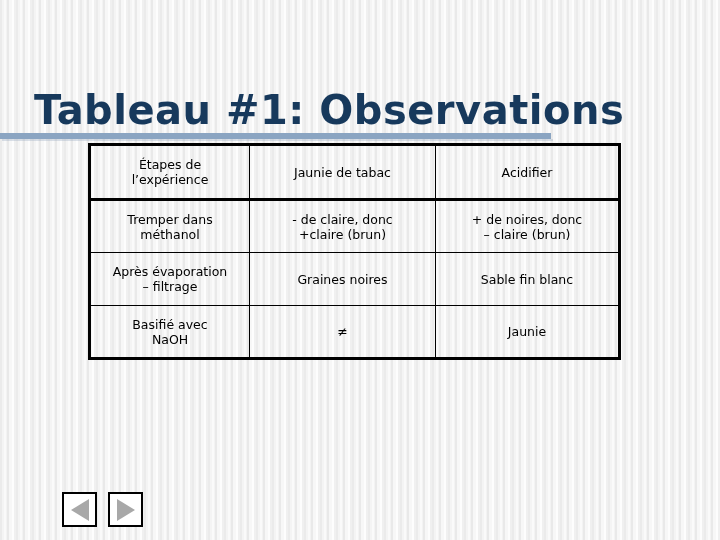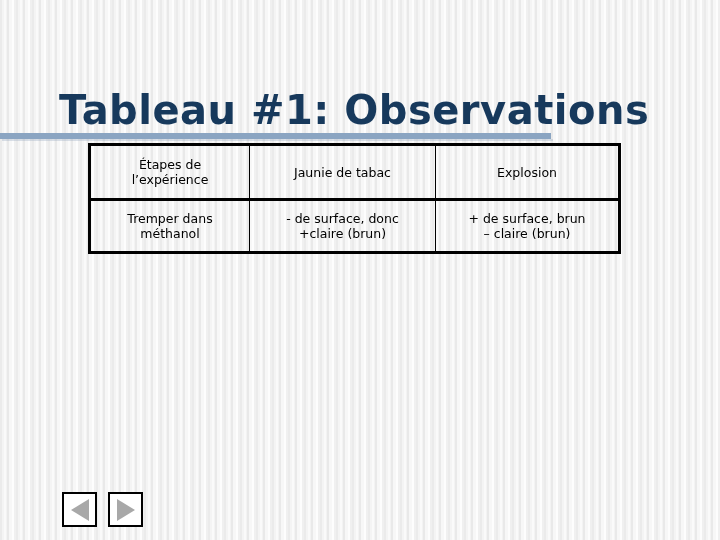--- a/index.html
+++ b/index.html
@@ -28,21 +28,21 @@
       #f7f7f7 9px,  #f7f7f7 12px,
       #fdfdfd 12px, #fdfdfd 14px,
       #f0f0f0 14px, #f0f0f0 16px
     );
     overflow: hidden;
   }
 
   
   #slide-title {
     position: absolute;
-    left: 59px;
+    left: 34px;
     top: 58px;
     width: 640px;
     font-size: 40px;
     line-height: 50px;
     color: #17395c;
     font-family: "DejaVu Sans", sans-serif;
     letter-spacing: 0.5px;
     white-space: nowrap;
   }
 
@@ -141,43 +141,67 @@
         <col class="c2">
         <col class="c3">
     </colgroup>
     <thead>
       <tr>
         <td>
           <span class="cell-line">Étapes de</span>
           <span class="cell-line">l’expérience</span>
         </td>
         <td>Jaunie de tabac</td>
-        <td>Explosion</td>
+        <td>Acidifier</td>
       </tr>
     </thead>
     <tbody>
 
       <tr>
         <td>
           <span class="cell-line">Tremper dans</span>
           <span class="cell-line">méthanol</span>
         </td>
         <td>
-          <span class="cell-line">- de surface, donc</span>
+          <span class="cell-line">- de claire, donc</span>
           <span class="cell-line">+claire (brun)</span>
         </td>
         <td>
-          <span class="cell-line">+ de surface, brun</span>
+          <span class="cell-line">+ de noires, donc</span>
           <span class="cell-line">– claire (brun)</span>
         </td>
       </tr>
 
 
 
-
+      <tr>
+        <td>
+          <span class="cell-line">Après évaporation</span>
+          <span class="cell-line">– filtrage</span>
+        </td>
+        <td>
+          <span class="cell-line">Graines noires</span>
+        </td>
+        <td>
+          <span class="cell-line">Sable fin blanc</span>
+        </td>
+      </tr>
+
+      <tr>
+        <td>
+          <span class="cell-line">Basifié avec</span>
+          <span class="cell-line">NaOH</span>
+        </td>
+        <td>
+          <span class="cell-line">≠</span>
+        </td>
+        <td>
+          <span class="cell-line">Jaunie</span>
+        </td>
+      </tr>
 
     </tbody>
   </table>
 
   <div id="nav-buttons">
     <div class="nav-btn">
       <span class="tri tri-left"></span>
     </div>
     <div class="nav-btn">
       <span class="tri tri-right"></span>

